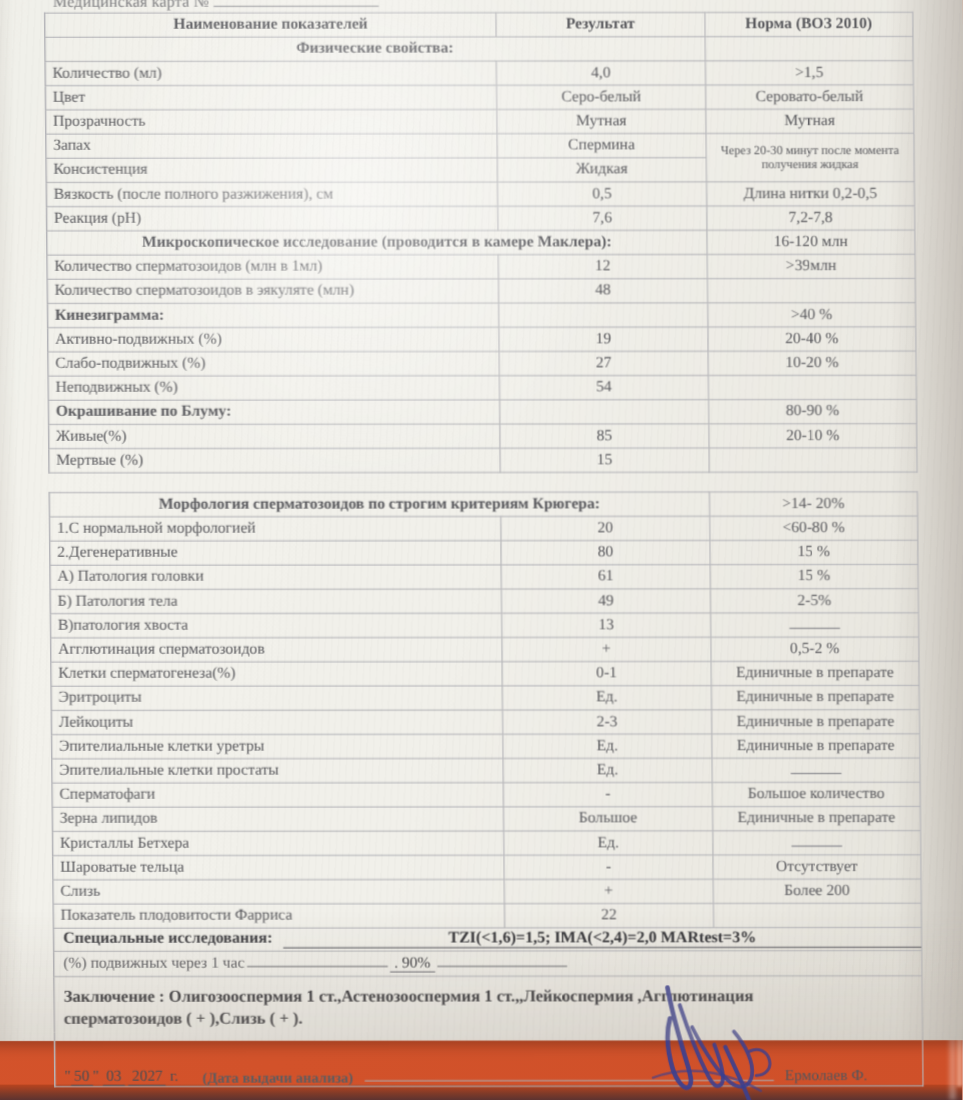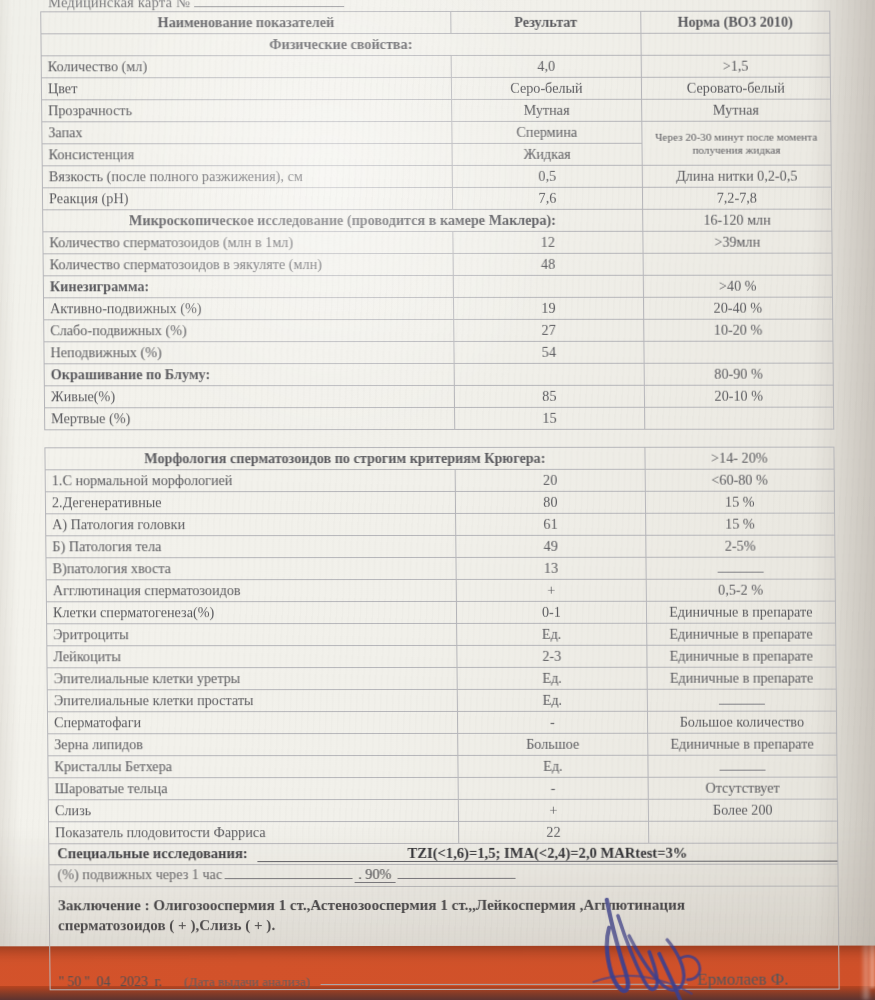--- a/index.html
+++ b/index.html
@@ -244,29 +244,30 @@
   .date-part { white-space: nowrap; }
   .date-part .d {
     border-bottom: 1.6px solid #4d4d51;
     padding: 0 3px;
   }
   .footer-caption {
     margin-left: 22px;
     font-size: 13.2px;
     color: #5c5c60;
     white-space: nowrap;
+    font-weight: bold;
   }
   .footer-rule {
     flex: 1;
     border-bottom: 1px solid #a9a9ae;
     margin: 0 10px 4px 10px;
     height: 1px;
   }
   .doctor-name {
-    font-size: 17px;
+    font-size: 14px;
     color: #55555a;
     white-space: nowrap;
     padding-right: 46px;
   }
 
   
   .signature {
     position: absolute;
     right: 86px;
     bottom: -58px;
@@ -537,21 +538,21 @@
               <div class="conclusion">
                 <div>Заключение : Олигозооспермия 1 ст.,Астенозооспермия 1 ст.,,Лейкоспермия ,Агглютинация</div>
                 <div>сперматозоидов ( + ),Слизь ( + ).</div>
               </div>
             </td>
           </tr>
 
           <tr>
             <td colspan="3" style="padding:0;border-top:none;">
               <div class="footer-row">
-                <span class="date-part">"<span class="d">50</span>"&nbsp;<span class="d">04</span>&nbsp;<span class="d">2023</span>&nbsp;<span>г.</span></span>
+                <span class="date-part">"<span class="d">50</span>"&nbsp;<span class="d">03</span>&nbsp;<span class="d">2027</span>&nbsp;<span>г.</span></span>
                 <span class="footer-caption">(Дата выдачи анализа)</span>
                 <span class="footer-rule"></span>
                 <span class="doctor-name">Ермолаев Ф.</span>
               </div>
             </td>
           </tr>
         </tbody>
       </table>
 
       <div class="signature">

